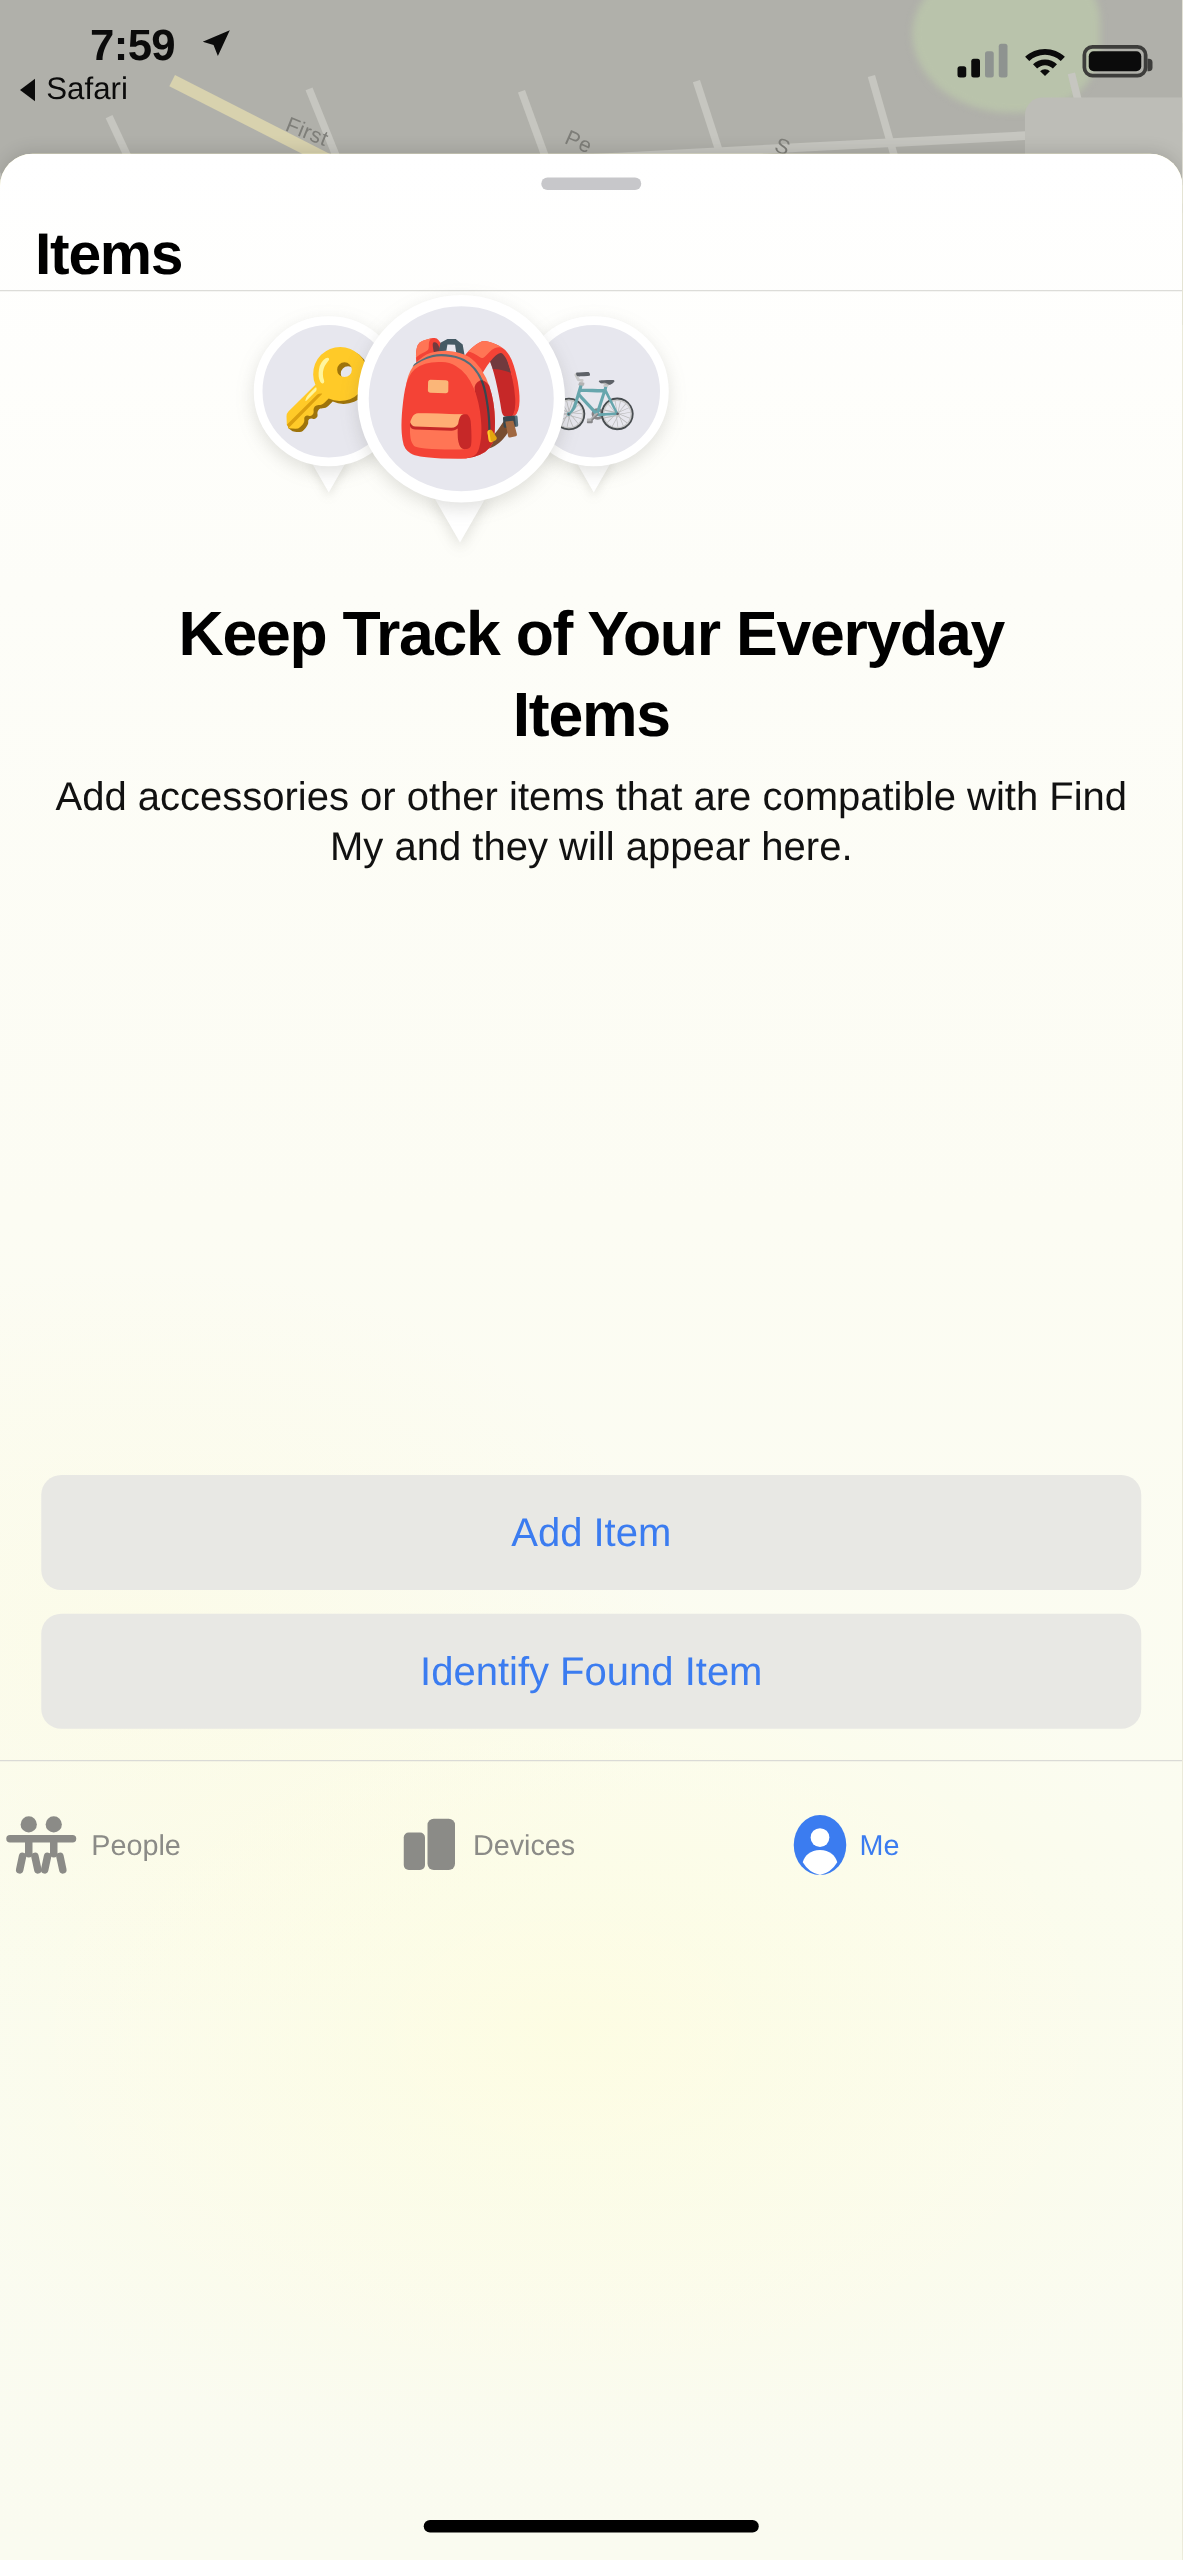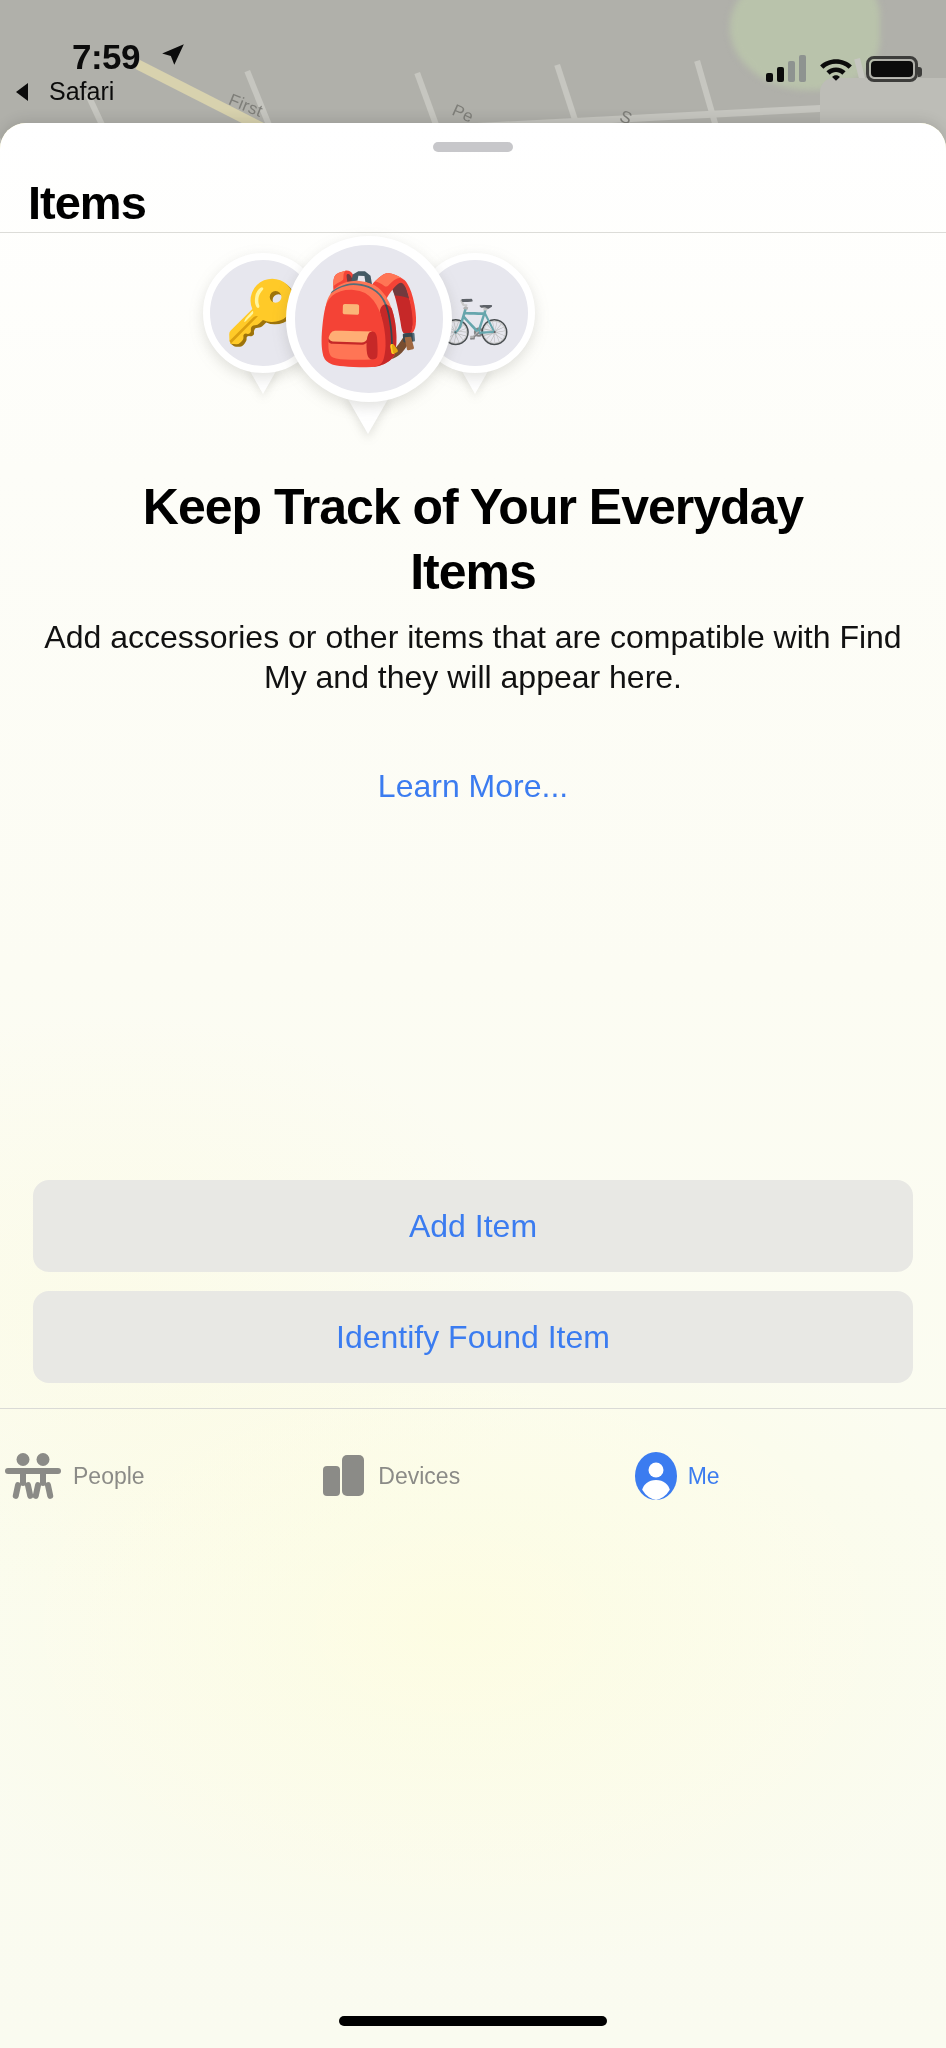--- a/index.html
+++ b/index.html
@@ -58,41 +58,40 @@
     letter-spacing: .4px;
   }
 
   
   #status-bar {
     position: absolute;
     left: 0; top: 0;
     width: 946px;
     height: 100px;
     z-index: 40;
-    margin-top: 20px;
   }
   #status-time {
     position: absolute;
     left: 72px; top: 17px;
     font-size: 35px;
     font-weight: bold;
     color: #0b0b0b;
     letter-spacing: -0.5px;
   }
   #location-arrow {
     position: absolute;
     left: 160px; top: 22px;
     width: 26px; height: 26px;
   }
   #back-to-safari {
     position: absolute;
     left: 16px; top: 57px;
     display: flex;
     align-items: center;
-    gap: 21px;
+    gap: 9px;
     font-size: 25px;
     color: #0b0b0b;
     font-weight: 500;
   }
   #back-triangle {
     width: 0; height: 0;
     border-top: 9px solid transparent;
     border-bottom: 9px solid transparent;
     border-right: 12px solid #0b0b0b;
     display: inline-block;
@@ -444,21 +443,20 @@
       </div>
 
       <div id="tail-bag" class="pin-tail"></div>
       <div id="pin-bag" class="pin">
         <span class="glyph">🎒</span>
       </div>
     </div>
 
     <div id="headline">Keep Track of Your Everyday Items</div>
     <div id="body-text">Add accessories or other items that are compatible with Find My and they will appear here.</div>
-    <div id="learn-more">Learn More...</div>
 
     <div id="btn-add-item" class="action-button">
       <span>Add Item</span>
     </div>
     <div id="btn-identify-found-item" class="action-button">
       <span>Identify Found Item</span>
     </div>
 
     <div id="tab-bar-divider"></div>
     <div id="tab-bar">

